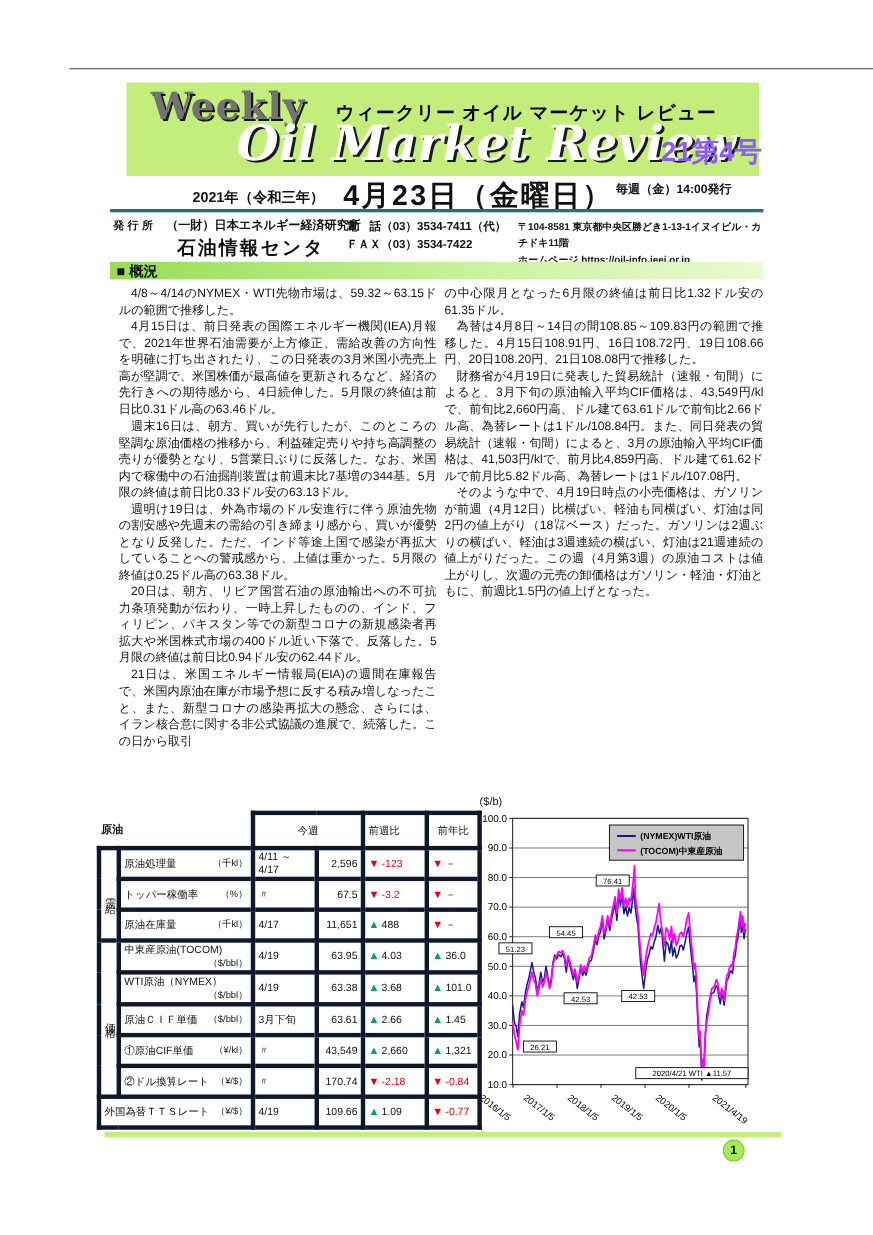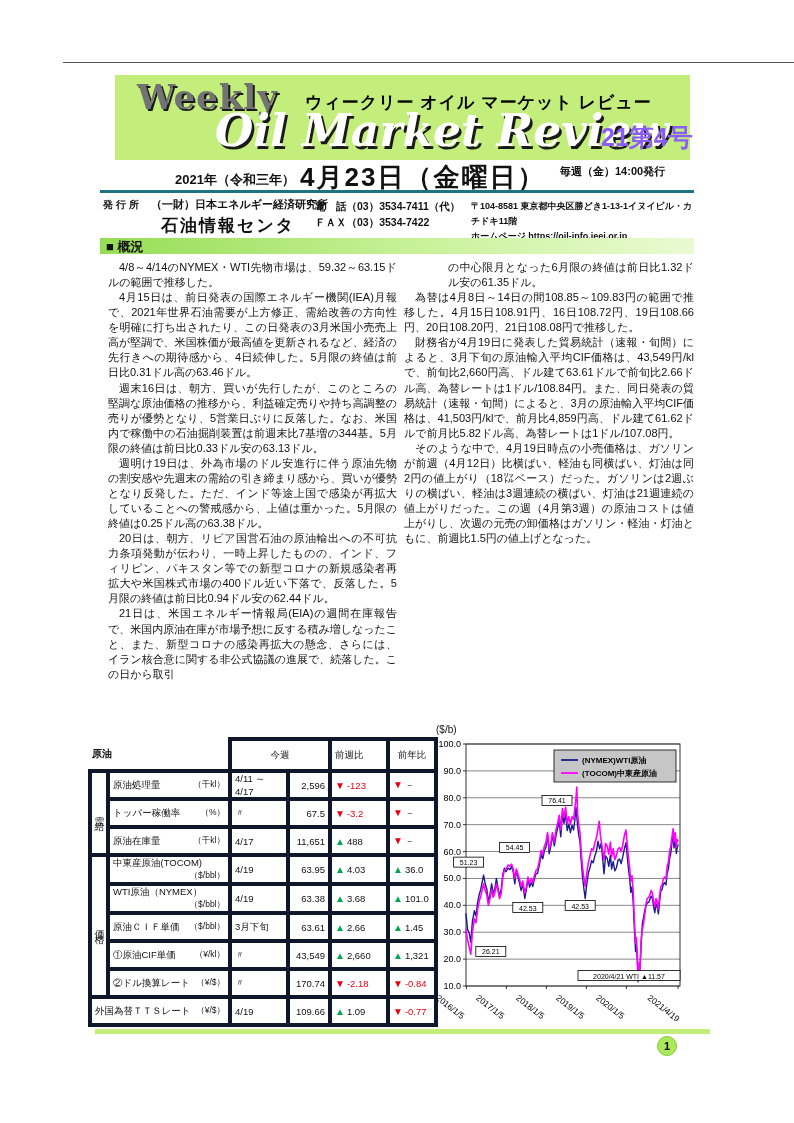--- a/index.html
+++ b/index.html
@@ -11,42 +11,42 @@
   .banner{position:absolute;left:115px;top:75px;width:575px;height:85px;background:var(--banner,#c3ee7b);}
   .weekly{position:absolute;left:22px;top:2px;font-family:"DejaVu Serif",serif;font-weight:bold;
           font-size:34px;color:#737373;text-shadow:2px 2px 0 #1a1a1a;letter-spacing:1px;}
   .kata{position:absolute;left:190px;top:16px;font-size:17px;font-weight:bold;color:#000;letter-spacing:1px;text-align:center;}
   .omr{position:absolute;left:100px;top:30px;font-family:"DejaVu Serif",serif;font-style:italic;font-weight:bold;
        font-size:44px;color:#fff;text-shadow:2.5px 2.5px 0 #1a1a1a;white-space:nowrap;}
   .issue{position:absolute;left:601px;top:121px;font-size:25px;font-weight:bold;color:#8b5cf6;}
 
   
   .year{position:absolute;left:175px;top:171px;font-size:13px;font-weight:bold;}
-  .bigdate{position:absolute;left:300px;top:160px;font-size:26px;font-weight:bold;letter-spacing:2px;}
+  .bigdate{position:absolute;left:312px;top:160px;font-size:26px;font-weight:bold;letter-spacing:2px;}
   .pubnote{position:absolute;left:560px;top:164px;font-size:11px;font-weight:bold;}
   .rule{position:absolute;left:100px;top:190px;width:594px;height:3px;background:var(--rule,#1f7282);}
 
   
   .pub{position:absolute;left:103px;top:197px;width:591px;font-weight:bold;}
   .pub .c1{position:absolute;left:0;top:0;width:210px;}
   .pub .l1{font-size:11px;white-space:nowrap;}
   .pub .l1 .lbl{font-size:10px;letter-spacing:3px;margin-right:6px;}
   .pub .l2{font-size:17px;letter-spacing:2px;margin:2px 0 0 58px;}
   .pub .c2{position:absolute;left:212px;top:1px;width:150px;font-size:10.5px;line-height:16px;white-space:nowrap;}
   .pub .c3{position:absolute;left:368px;top:2px;width:226px;font-size:9px;line-height:15px;font-weight:bold;}
 
   
   .secbar{position:absolute;left:100px;top:238px;width:594px;height:16px;line-height:18px;
           background:linear-gradient(90deg,#96dd55,#c9f29b 55%,#eafad2);
           font-size:13px;font-weight:bold;padding-left:6px;box-sizing:border-box;}
 
   
   .col{position:absolute;top:260px;font-size:11px;line-height:1.37;text-align:justify;}
   .col p{margin:0;text-indent:1em;}
-  .col p.noind{text-indent:0;margin-left:44px;}
+  .col p.noind{text-indent:0;}
   .colL{left:108px;width:289px;}
   .colR{left:404px;width:290px;}
 
   
   .tbl{position:absolute;left:88px;top:737px;border-collapse:collapse;table-layout:fixed;font-size:9.5px;}
   .tbl th,.tbl td{padding:0 3px;border:4px solid #0f172a;height:28px;box-sizing:border-box;}
   .tbl thead th{height:32px;font-weight:normal;text-align:center;}
   .tbl th.corner{border:none;border-bottom:2px solid #7f1d1d;text-align:left;font-size:10px;padding-left:2px;font-weight:bold;}
   .tbl .grp{width:16px;writing-mode:vertical-rl;text-orientation:upright;text-align:center;
             font-size:10px;letter-spacing:4px;padding:0;}

